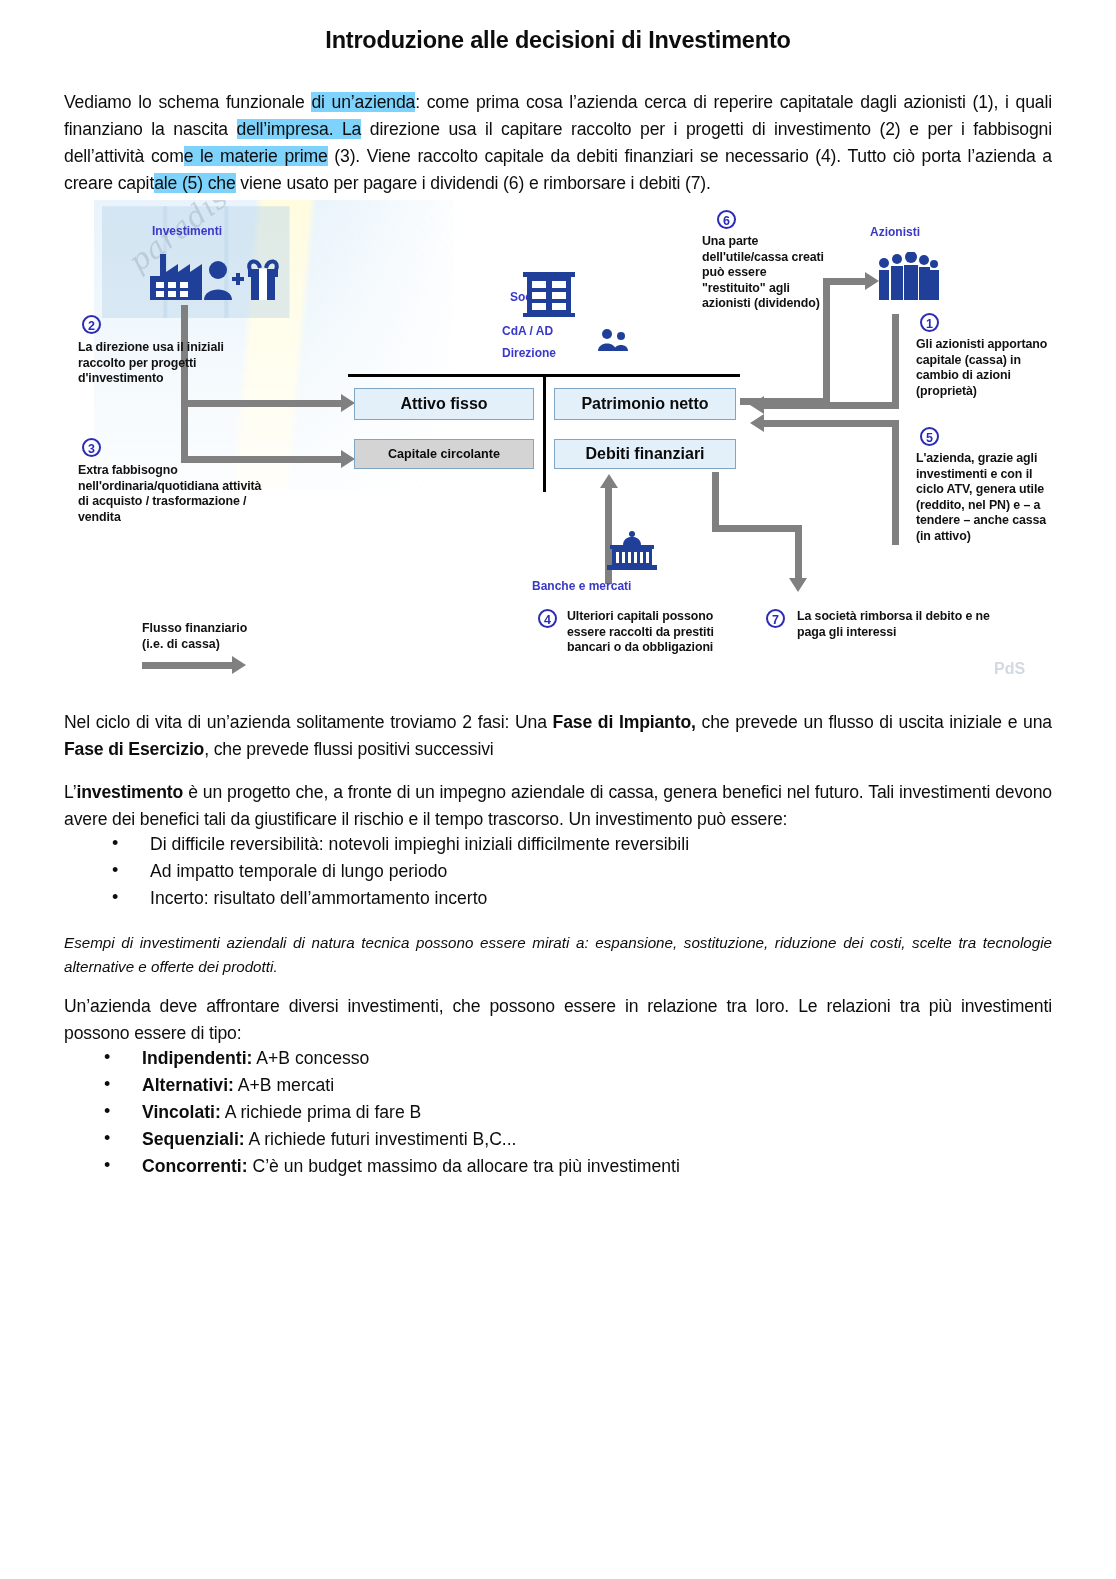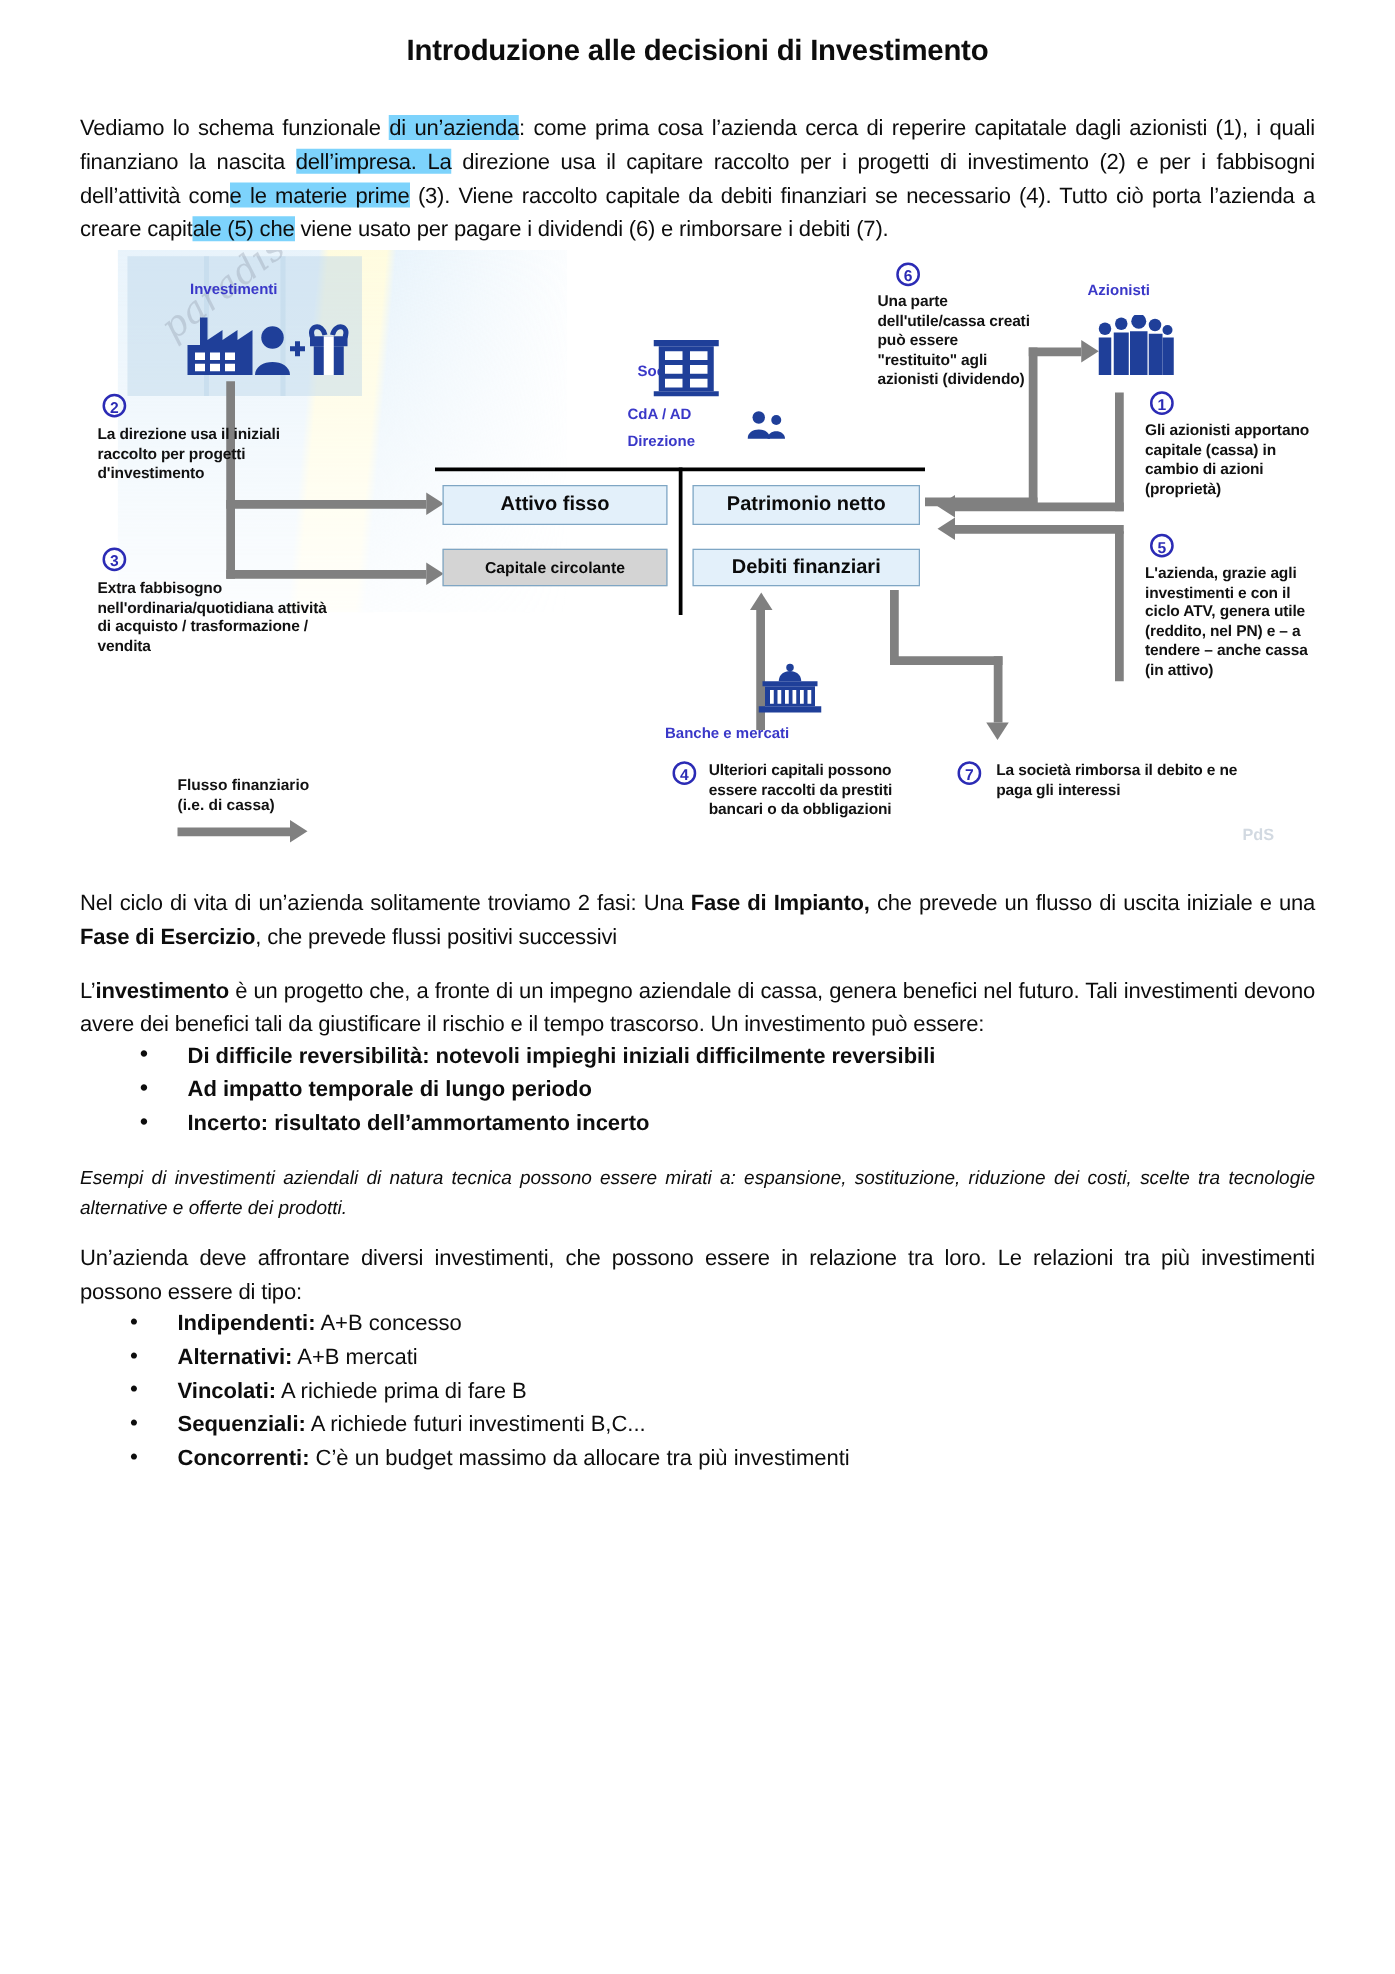--- a/index.html
+++ b/index.html
@@ -68,21 +68,21 @@
     padding-left: 38px;
   }
   ul.bullets li::before {
     content: "\2022";
     position: absolute;
     left: 0;
     top: -1px;
     font-size: 18px;
   }
   ul.bullets li b { font-weight: bold; }
-  .bullets-a { left: 64px; top: 831px; width: 900px; font-weight: bold; }
+  .bullets-a { left: 64px; top: 831px; width: 900px; }
   .bullets-b { left: 56px; top: 1045px; width: 900px; }
 
   
   .diagram {
     position: absolute;
     left: 64px;
     top: 200px;
     width: 990px;
     height: 495px;
   }
@@ -383,21 +383,21 @@
   <div class="dg ar-v" style="left:648px; top:272px; height:60px; z-index:3;"></div>
   <div class="dg ar-h" style="left:648px; top:325px; width:90px; z-index:3;"></div>
   <div class="dg ar-v" style="left:731px; top:325px; height:53px; z-index:3;"></div>
   <div class="dg tip tip-d" style="left:725px; top:378px; z-index:3;"></div>
 
   <div class="dg legend-txt" style="left:78px; top:421px; z-index:4;">Flusso finanziario</div>
   <div class="dg legend-txt" style="left:78px; top:437px; z-index:4;">(i.e. di cassa)</div>
   <div class="dg ar-h" style="left:78px; top:462px; width:90px; z-index:3;"></div>
   <div class="dg tip tip-r" style="left:168px; top:456px; z-index:3;"></div>
 
-  <div class="dg" style="left:930px; top:460px; z-index:2; color:rgba(205,213,222,0.9); font-size:13px; font-weight:bold;">PdS</div>
+  <div class="dg" style="left:930px; top:460px; z-index:2; color:rgba(205,213,222,0.9); font-size:16px; font-weight:bold;">PdS</div>
 </div>
 
 <div class="para fasi"><span>Nel ciclo di vita di un’azienda solitamente troviamo 2 fasi: Una </span><b>Fase di Impianto,</b><span> che prevede un flusso di uscita iniziale e una </span><b>Fase di Esercizio</b><span>, che prevede flussi positivi successivi</span></div>
 
 <div class="para invest"><span>L’</span><b>investimento</b><span> è un progetto che, a fronte di un impegno aziendale di cassa, genera benefici nel futuro.  Tali investimenti devono avere dei benefici tali da giustificare il rischio e il tempo trascorso. Un investimento può essere:</span></div>
 
 <ul class="bullets bullets-a">
   <li><span>Di difficile reversibilità: notevoli impieghi iniziali difficilmente reversibili</span></li>
   <li><span>Ad impatto temporale di lungo periodo</span></li>
   <li><span>Incerto: risultato dell’ammortamento incerto</span></li>

